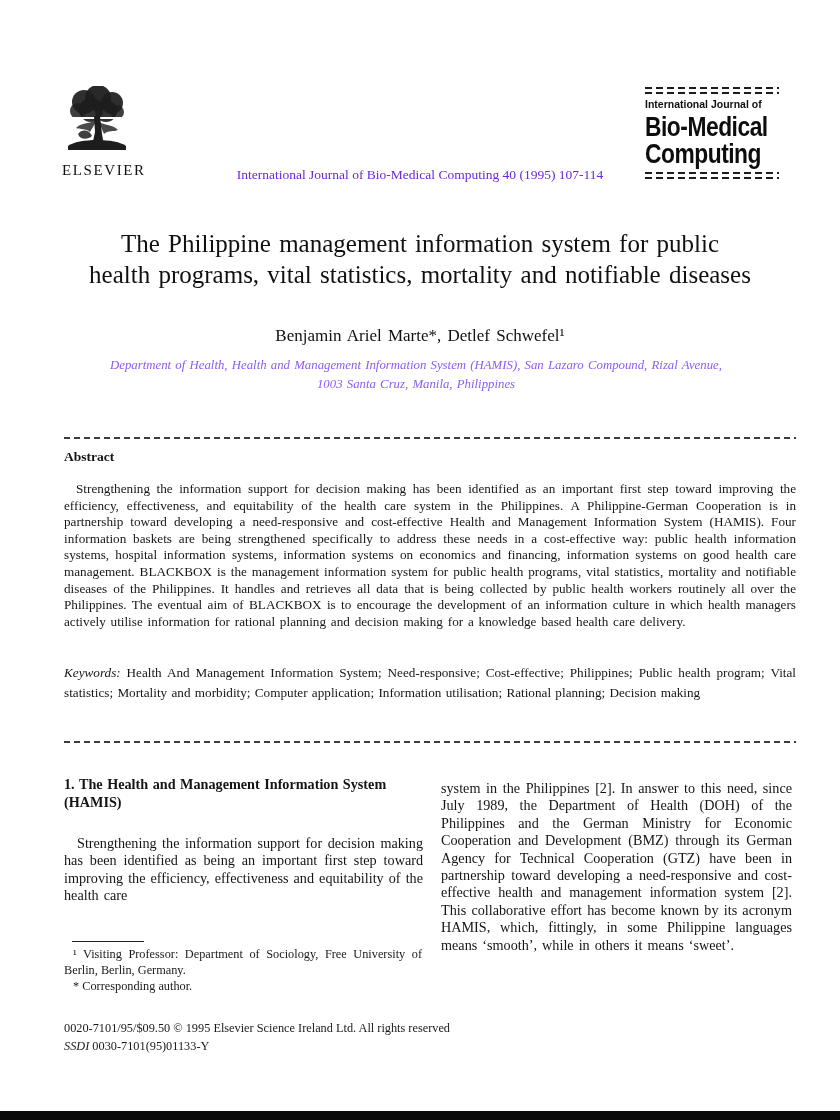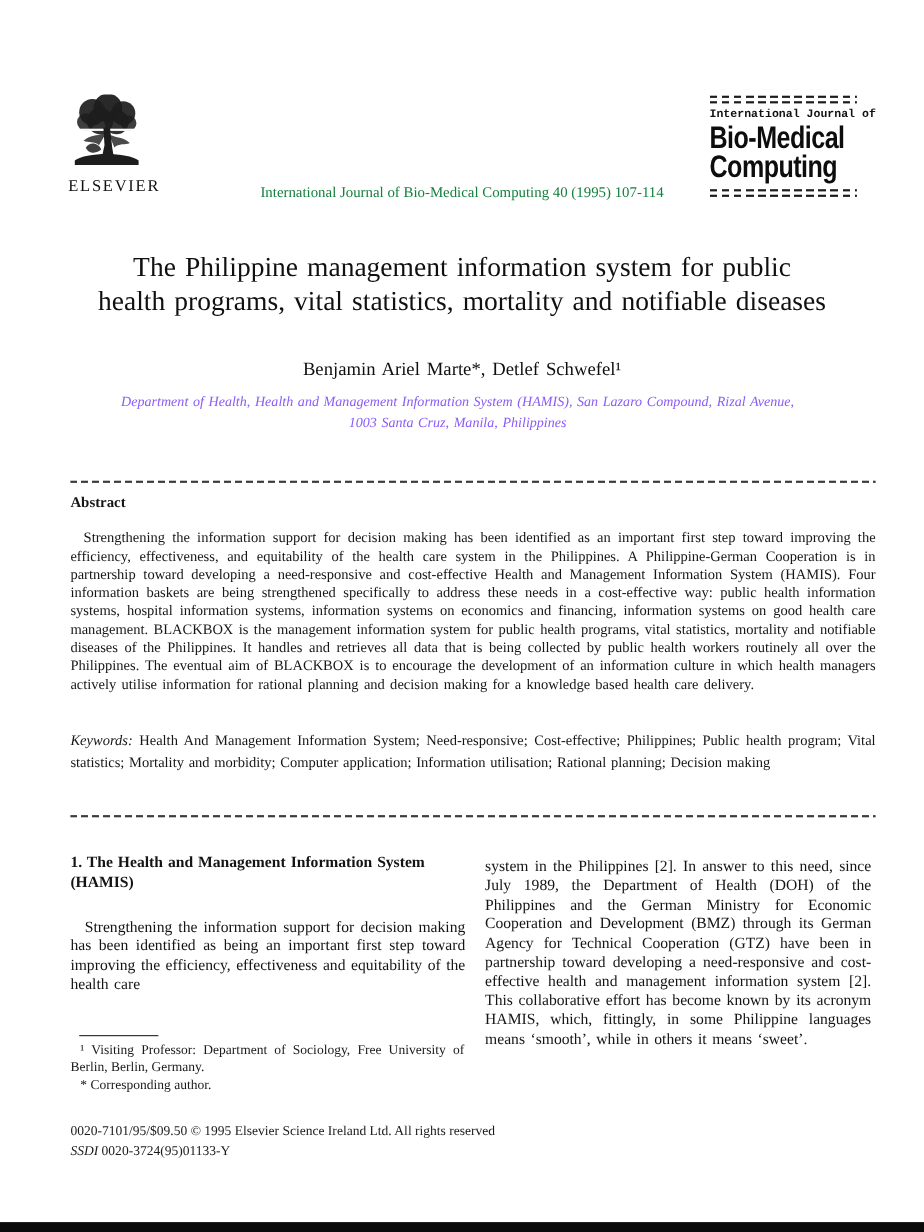--- a/index.html
+++ b/index.html
@@ -12,27 +12,27 @@
     font-family: "Liberation Serif", "DejaVu Serif", serif;
     color: #151515;
   }
 
   
   .logo-block { position:absolute; left:62px; top:86px; width:70px; text-align:center; }
   .logo-block svg { display:block; margin:0 auto; }
   .publisher-name { font-size:15px; letter-spacing:1.6px; margin-top:2px; color:#111; }
 
   .citation { position:absolute; left:140px; right:140px; top:167px; text-align:center;
-              font-size:13.5px; color:#15803d; }
+              font-size:13.5px; color:#6d28d9; }
 
   .journal-box { position:absolute; left:645px; top:87px; width:134px; }
   .jrule { width:100%; }
   .jrule .dash-line { height:2px; margin-bottom:3px;
       background: repeating-linear-gradient(90deg,#1c1c1c 0 7px, transparent 7px 11px); }
-  .jl-small { font-family:Liberation Mono, monospace; font-weight:700;
+  .jl-small { font-family:Liberation Sans, sans-serif; font-weight:700;
       font-size:10.5px; margin:4px 0 2px 0; color:#111; white-space:nowrap; }
   .jl-big { font-family:"Liberation Sans","DejaVu Sans",sans-serif; font-weight:700;
       font-size:24px; line-height:27px; color:#0d0d0d; letter-spacing:-0.5px;
       display:inline-block; transform:scale(0.95,1.18); transform-origin:left center;
       white-space:nowrap; }
   .jrule.bottom { margin-top:6px; }
 
   
   .title { position:absolute; left:30px; right:30px; top:228px; text-align:center;
            font-size:25px; line-height:31px; color:#101010; word-spacing:2px; }
@@ -147,17 +147,17 @@
   </div>
 
   <div class="footnotes">
     <div class="fn-rule"></div>
     <p>¹ Visiting Professor: Department of Sociology, Free University of Berlin, Berlin, Germany.</p>
     <p>* Corresponding author.</p>
   </div>
 
   <div class="footer">
     <div>0020-7101/95/$09.50 © 1995 Elsevier Science Ireland Ltd. All rights reserved</div>
-    <div><span class="ssdi-label">SSDI</span><span> 0020-3724(95)01133-Y</span></div>
+    <div><span class="ssdi-label">SSDI</span><span> 0030-7101(95)01133-Y</span></div>
   </div>
 
   <div class="bottom-bar"></div>
 </div>
 
 </body></html>

